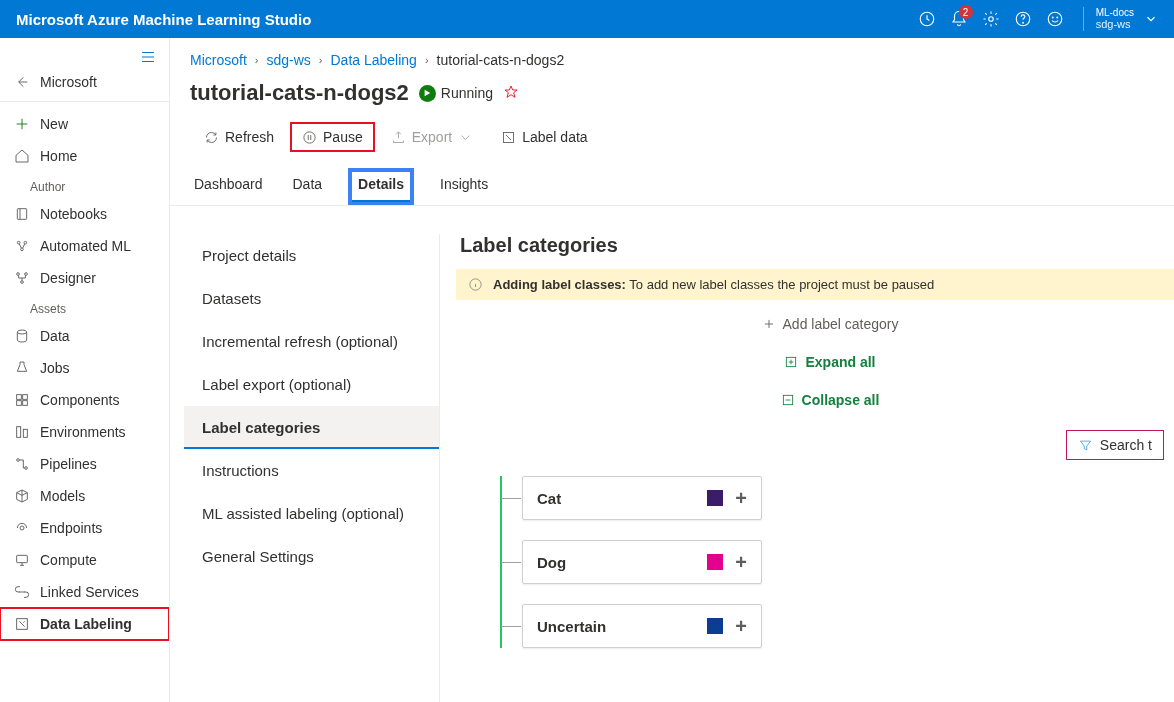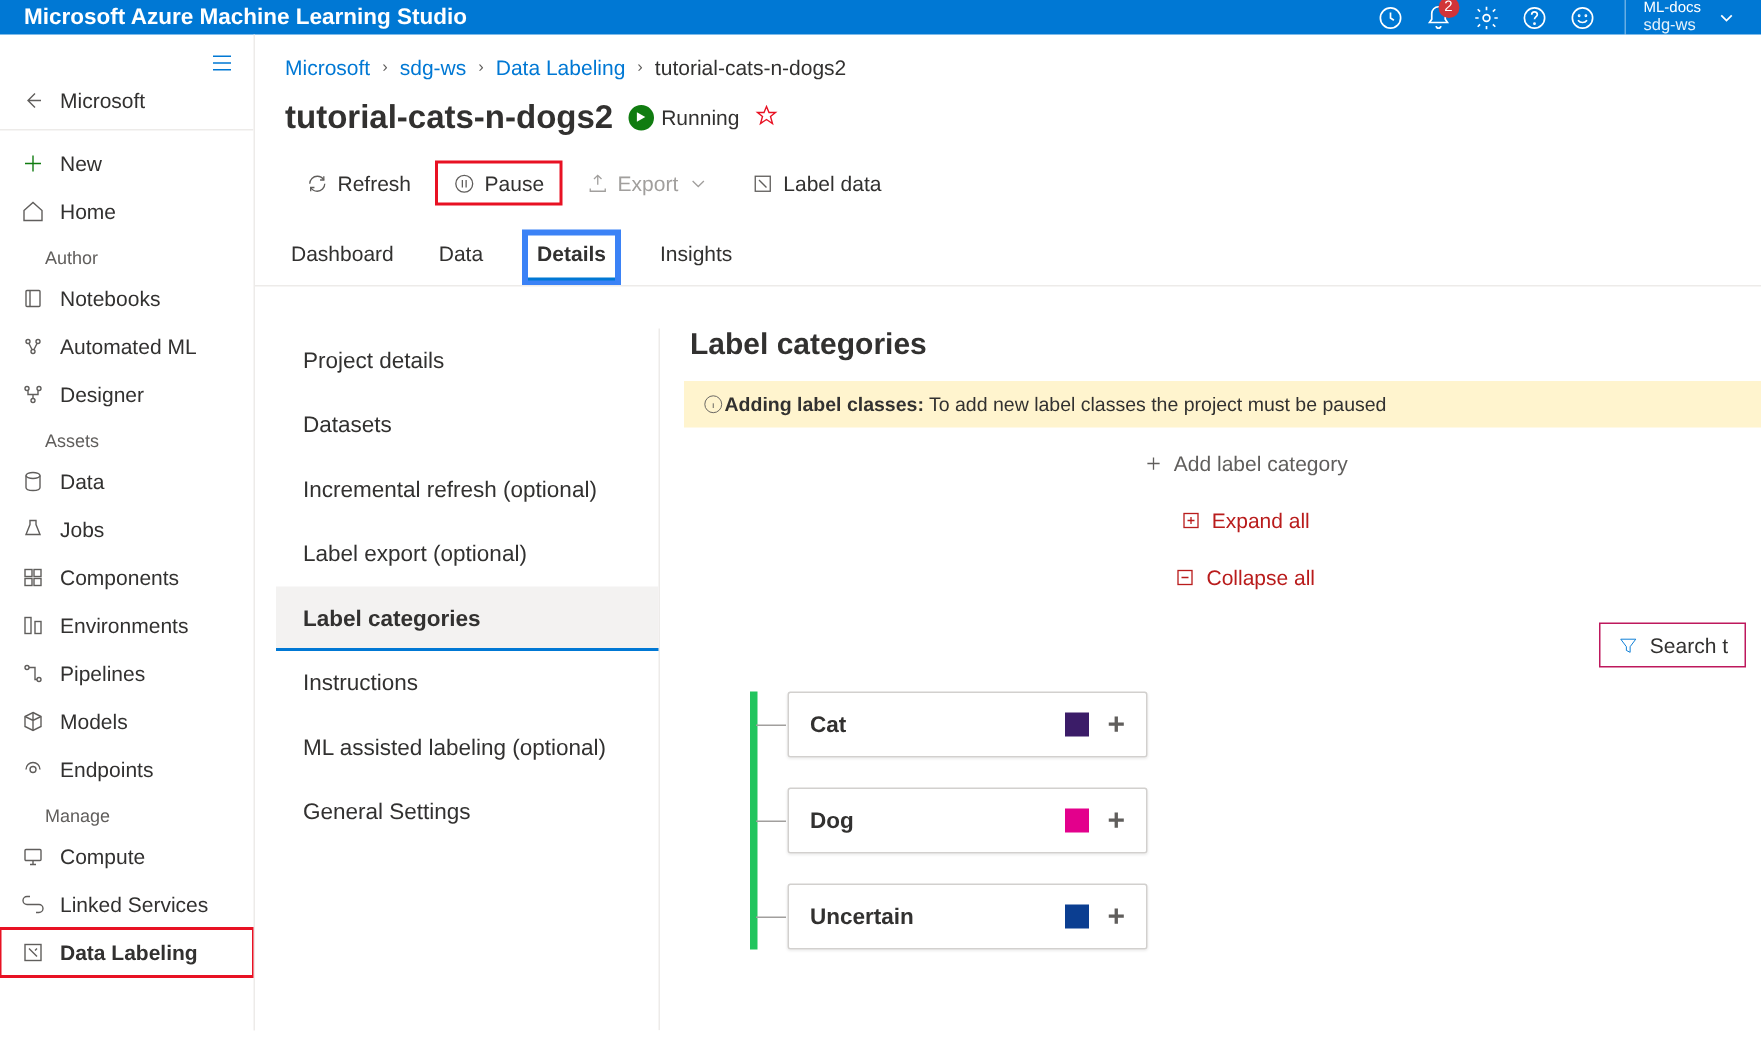--- a/index.html
+++ b/index.html
@@ -1,19 +1,19 @@
 <!DOCTYPE html>
 <html><head>
 <meta charset="utf-8">
 <style>
 * { box-sizing: border-box; margin: 0; padding: 0; }
 body { font-family: "Segoe UI", Arial, sans-serif; font-size: 14px; color: #323130; background: #fff; width: 1174px; height: 702px; overflow: hidden; }
 
 
-.top-header { background: #0078d4; height: 23px; display: flex; align-items: center; padding: 0 16px; color: #fff; }
+.top-header { background: #0078d4; height: 38px; display: flex; align-items: center; padding: 0 16px; color: #fff; }
 .top-header .app-title { font-size: 15px; font-weight: 600; }
 .top-header .spacer { flex: 1; }
 .hdr-icon { width: 32px; height: 32px; display: flex; align-items: center; justify-content: center; cursor: pointer; position: relative; }
 .hdr-icon svg { width: 18px; height: 18px; stroke: #fff; fill: none; stroke-width: 1.5; }
 .badge { position: absolute; top: 2px; right: 2px; background: #d13438; color: #fff; border-radius: 8px; font-size: 10px; min-width: 14px; height: 14px; display: flex; align-items: center; justify-content: center; padding: 0 3px; }
 .account { display: flex; align-items: center; margin-left: 12px; border-left: 1px solid rgba(255,255,255,0.4); padding-left: 12px; cursor: pointer; }
 .account-text { text-align: left; line-height: 1.1; }
 .account-text .acct-name { font-size: 10px; }
 .account-text .acct-ws { font-size: 11px; opacity: 0.9; }
 
@@ -58,33 +58,33 @@
 .tab.boxed { border: 4px solid #3b82f6; padding: 4px 6px 9px; text-align: center; }
 
 .content-row { display: flex; flex: 1; overflow: hidden; padding-top: 28px; }
 .details-nav { width: 270px; padding-left: 14px; border-right: 1px solid #edebe9; }
 .dnav-item { padding: 13px 18px; cursor: pointer; font-size: 15px; }
 .dnav-item.selected { background: #f3f2f1; font-weight: 600; position: relative; }
 .dnav-item.selected::after { content: ""; position: absolute; left: 0; right: 0; bottom: 0; height: 2px; background: #0078d4; }
 
 .details-pane { flex: 1; padding-left: 16px; display: flex; flex-direction: column; overflow: hidden; }
 .pane-title { font-size: 20px; font-weight: 600; padding: 0 0 12px 4px; }
-.info-banner { background: #fff4ce; padding: 8px 12px; display: flex; align-items: center; gap: 0; font-size: 13px; }
+.info-banner { background: #fff4ce; padding: 8px 12px; display: flex; align-items: center; gap: 10px; font-size: 13px; }
 .info-banner svg { width: 15px; height: 15px; stroke: #605e5c; fill: none; flex-shrink: 0; }
 .info-banner b { font-weight: 600; }
 
 .category-toolbar { display: flex; align-items: center; gap: 22px; padding: 16px 10px 16px 40px; flex-direction: column; }
 .ct-btn { display: flex; align-items: center; gap: 7px; cursor: pointer; color: #605e5c; }
-.ct-btn.enabled { color: #b91c1c; }
+.ct-btn.enabled { color: #15803d; font-weight: bold; }
 .ct-btn svg { width: 14px; height: 14px; stroke: currentColor; fill: none; stroke-width: 1.5; }
 .search-box { margin-left: auto; border: 1px solid #be185d; padding: 6px 11px; display: flex; align-items: center; gap: 7px; min-width: 80px; }
 .search-box svg { width: 15px; height: 15px; stroke: #0078d4; fill: none; }
 
 .category-tree { padding-left: 36px; }
-.tree-line { border-left: 5px solid #22c55e; margin-left: 8px; padding-left: 0; }
+.tree-line { border-left: 2px solid #22c55e; margin-left: 8px; padding-left: 0; }
 .cat-row { display: flex; align-items: center; position: relative; margin-bottom: 20px; }
 .cat-row::before { content: ""; position: absolute; left: -1px; top: 50%; width: 20px; height: 1px; background: #a19f9d; }
 .cat-row.last-row { margin-bottom: 0; }
 .cat-box { margin-left: 20px; border: 1px solid #d2d0ce; border-radius: 2px; box-shadow: 0 1px 2px rgba(0,0,0,0.08); padding: 11px 14px; width: 240px; display: flex; align-items: center; font-weight: 600; font-size: 15px; }
 .cat-swatch { width: 16px; height: 16px; margin-left: auto; }
 .cat-add { margin-left: 12px; color: #605e5c; font-size: 20px; cursor: pointer; line-height: 1; }
 </style>
 </head>
 <body>
 
@@ -259,21 +259,20 @@
       </div>
     <div class="nav-item">
         <span class="nv-icon">
           <svg viewBox="0 0 24 24">
             <circle cx="12" cy="12" r="3"></circle>
             <path d="M5 12a7 7 0 0114 0"></path>
           </svg>
         </span>
         <span>Endpoints</span>
       </div>
-    <div class="nav-section-hdr">Manage</div>
     <div class="nav-item">
         <span class="nv-icon">
           <svg viewBox="0 0 24 24">
             <rect x="4" y="5" width="16" height="11" rx="1"></rect>
             <path d="M9 20h6M12 16v4"></path>
           </svg>
         </span>
         <span>Compute</span>
       </div>
     <div class="nav-item">

